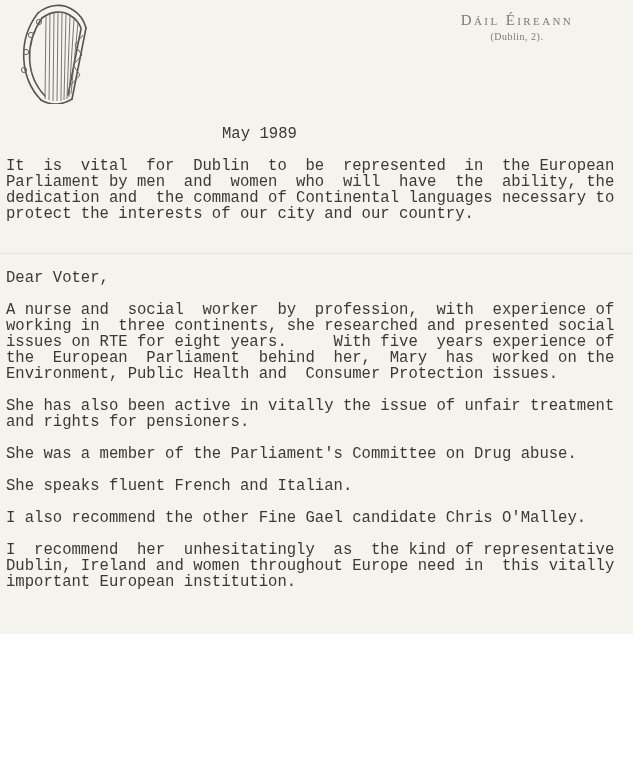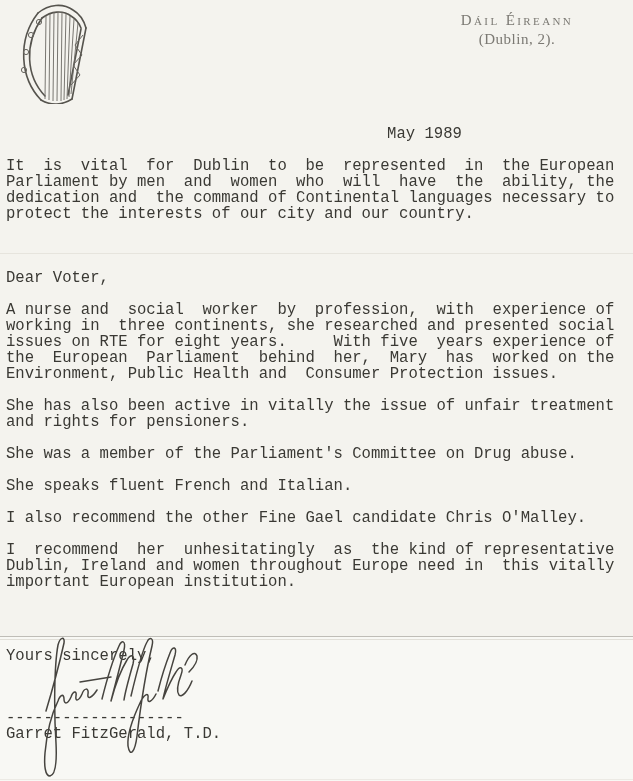--- a/index.html
+++ b/index.html
@@ -1,18 +1,18 @@
 <!DOCTYPE html>
 <html><head>
 <meta charset="utf-8">
 <style>
   html,body{margin:0;padding:0;}
   .page{
     position:relative;
-    width:633px;height:781px;
+    width:633px;height:634px;
     background:#f4f3ee;
     overflow:hidden;
     font-family:"Liberation Mono","DejaVu Sans Mono",monospace;
   }
   
   .lower-band{position:absolute;left:0;top:637px;width:633px;height:144px;background:#f8f8f4;}
   
   .scanline{position:absolute;left:0;width:633px;height:1px;}
   .scanline.faint-1{top:253px;background:#e6e4dd;}
   .scanline.fold-dark{top:636px;background:#bfbdb7;}
@@ -20,32 +20,32 @@
   .scanline.bottom-edge{top:779px;background:#eceae4;}
 
   
   .letterhead{
     position:absolute;top:12px;left:408px;width:218px;
     text-align:center;color:#7b7973;
     font-family:"Liberation Serif","DejaVu Serif",serif;
   }
   .lh-line1{font-variant:small-caps;font-size:15px;letter-spacing:2.4px;}
   .lh-line2{font-variant:small-caps;font-size:14px;letter-spacing:1.4px;margin-top:4px;}
-  .lh-line3{font-size:15px;letter-spacing:.5px;margin-top:2px;}
+  .lh-line3{font-size:10px;letter-spacing:.5px;margin-top:2px;}
 
   
   .harp{position:absolute;left:13px;top:2px;}
 
   
   .letter-body{
     position:absolute;left:6px;top:126px;width:621px;
     color:#3a3934;font-size:15.6px;line-height:16px;
   }
   .typed{white-space:pre-wrap;}
-  .date-line{margin-left:216px;text-align:center;}
+  .date-line{margin-left:216px;}
   .salutation{margin-top:48px;}
   .para{margin-top:16px;}
 
   
   .closing-block{
     position:absolute;left:6px;top:648px;width:621px;
     color:#3a3934;font-size:15.6px;line-height:16px;z-index:2;
   }
   .sig-rule{margin-top:46px;letter-spacing:0;}
   

